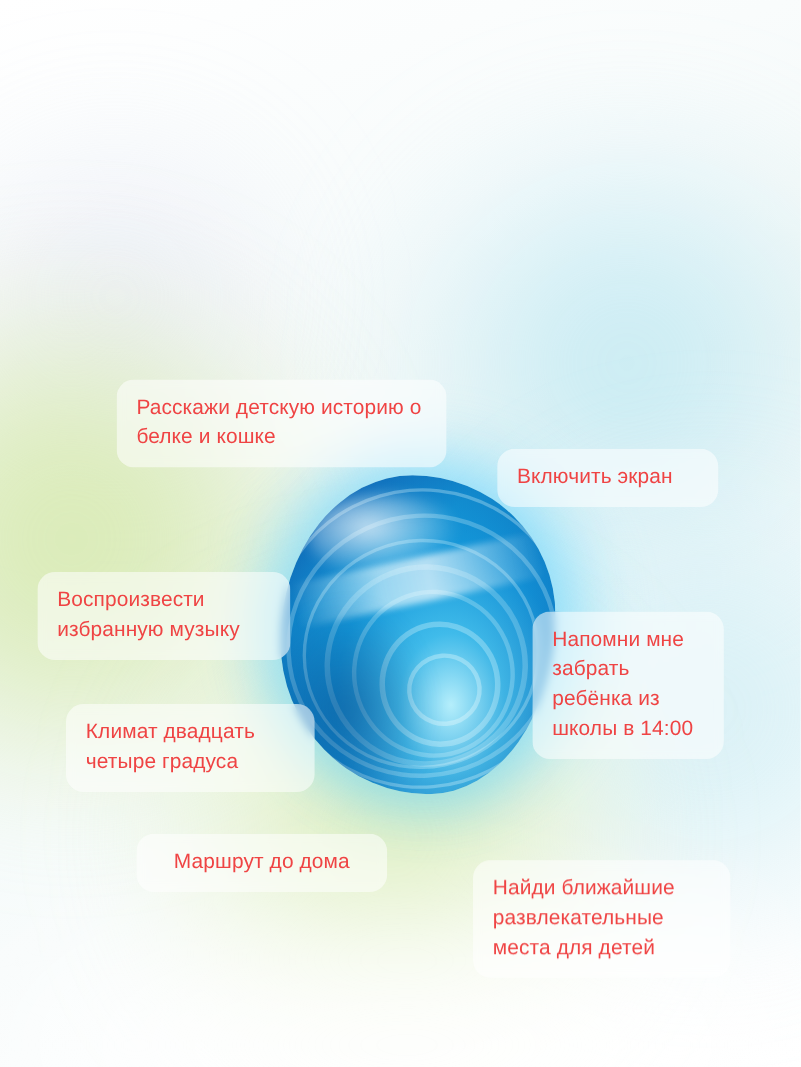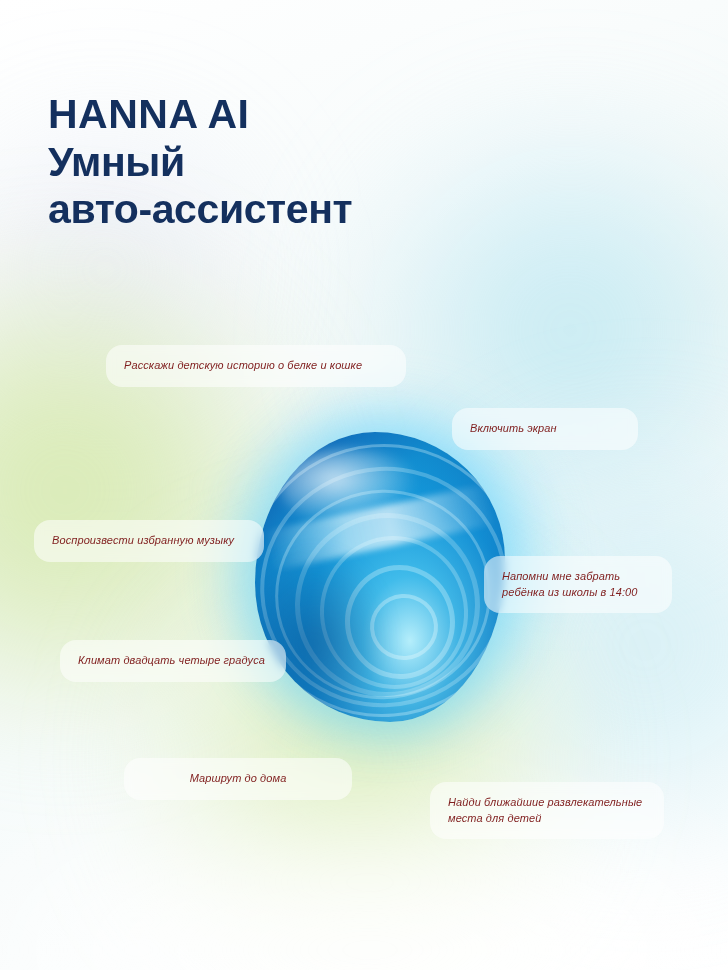--- a/index.html
+++ b/index.html
@@ -172,53 +172,47 @@
     filter: blur(10px);
   }
 
   
   .chip {
     position: absolute;
     box-sizing: border-box;
     padding: 13px 18px;
     border-radius: 16px;
     background: rgba(255,255,255,0.55);
-    color: #7f1d1d;
-    font-size: 11px;
+    color: #ef4444;
+    font-size: 19px;
     line-height: 1.42;
     letter-spacing: 0.1px;
     backdrop-filter: blur(4px);
-    font-style: italic;
   }
   .chip.c1 { left: 106px; top: 345px; width: 300px; }
-  .chip.c2 { left: 452px; top: 408px; width: 186px; }
+  .chip.c2 { left: 452px; top: 408px; width: 201px; }
   .chip.c3 { left: 34px;  top: 498px; width: 230px; margin-top: 22px; }
-  .chip.c4 { left: 484px; top: 556px; width: 188px; }
+  .chip.c4 { left: 484px; top: 556px; width: 174px; }
   .chip.c5 { left: 60px;  top: 640px; width: 226px; }
   .chip.c6 { left: 124px; top: 758px; width: 228px; text-align: center; }
   .chip.c7 { left: 430px; top: 734px; width: 234px; margin-top: 48px; }
 </style>
 </head>
 <body>
 
 <div id="poster">
 
   <div class="bg-base"></div>
   <div class="bg-blob blob-lilac"></div>
   <div class="bg-blob blob-cyan-top"></div>
   <div class="bg-blob blob-cyan-right"></div>
   <div class="bg-blob blob-green-left"></div>
   <div class="bg-blob blob-green-bottom"></div>
   <div class="bg-blob blob-white-bottom"></div>
 
-  <h1 class="headline">
-    <span class="line1">HANNA AI</span>
-    <span class="line2">Умный</span>
-    <span class="line3">авто-ассистент</span>
-  </h1>
 
   <div class="orb-glow"></div>
   <div class="orb">
     <div class="ripple r1"></div>
     <div class="ripple r2"></div>
     <div class="ripple r3"></div>
     <div class="ripple r4"></div>
     <div class="ripple r5"></div>
     <div class="ripple r6"></div>
     <div class="ripple r7"></div>

